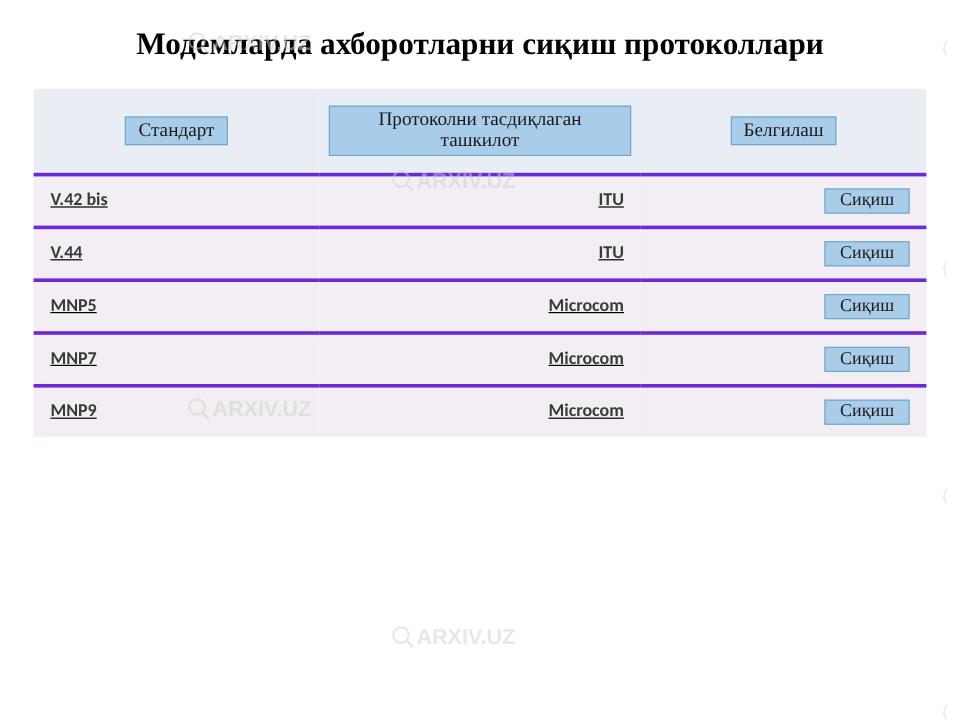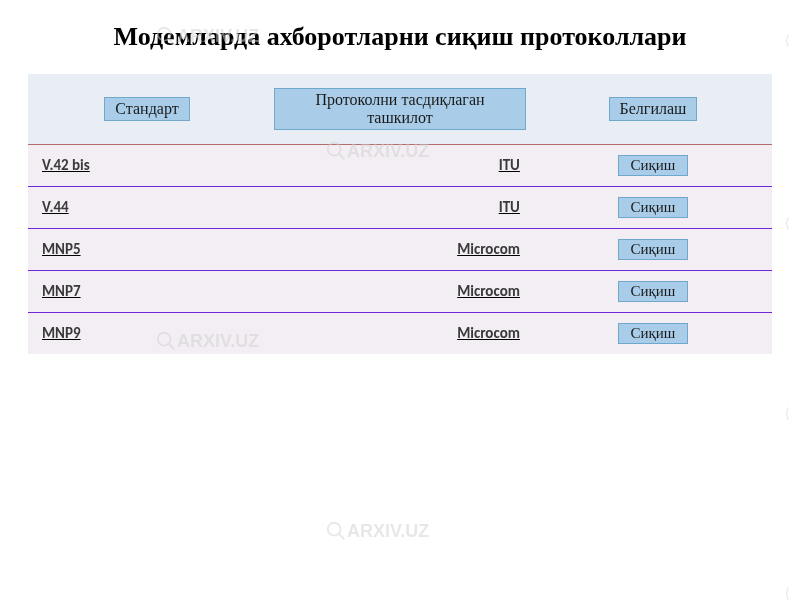--- a/index.html
+++ b/index.html
@@ -74,27 +74,27 @@
     display: inline-block;
     padding: 2px 10px;
     border: 1px solid #6fa8cc;
   }
   td {
     font-family: "Calibri", Arial, sans-serif;
     font-weight: bold;
     font-size: 15px;
     color: #3a3a3a;
     padding: 10px 14px;
-    border-top: 1px solid #6d28d9;
+    border-top: 3px solid #6d28d9;
     vertical-align: middle;
     background: #f3eef3;
   }
   tbody tr td:first-child { width: 32%; }
   tbody tr td:nth-child(2) { width: 36%; text-align: right; }
-  tbody tr td:nth-child(3) { width: 32%; text-align: center; }
+  tbody tr td:nth-child(3) { width: 32%; text-align: right; }
   .value-box {
     background: #a9cde8;
     display: inline-block;
     padding: 1px 12px;
     border: 1px solid #6fa8cc;
     font-family: "Times New Roman", serif;
     font-weight: normal;
     font-size: 15px;
     color: #1a1a1a;
   }

